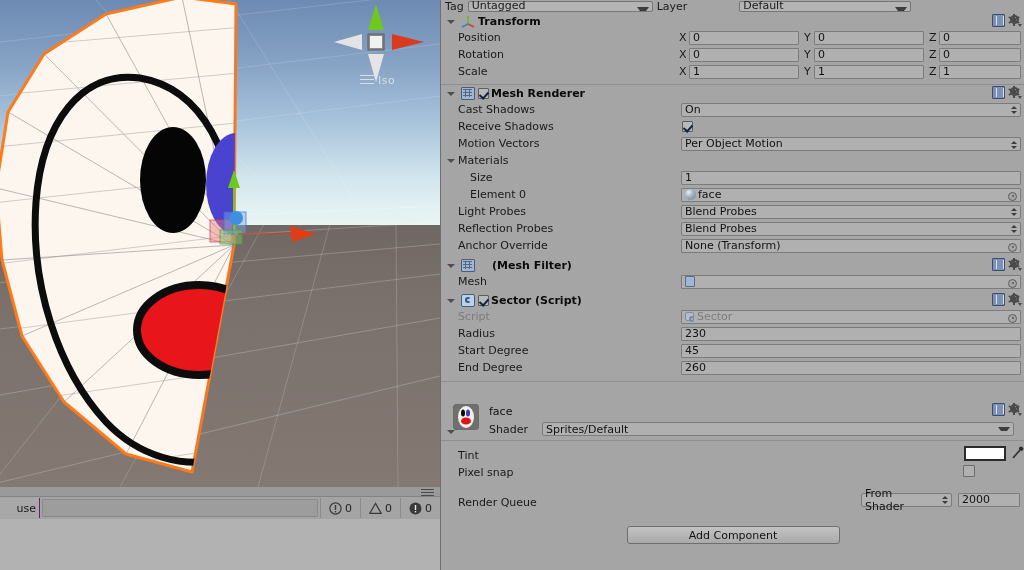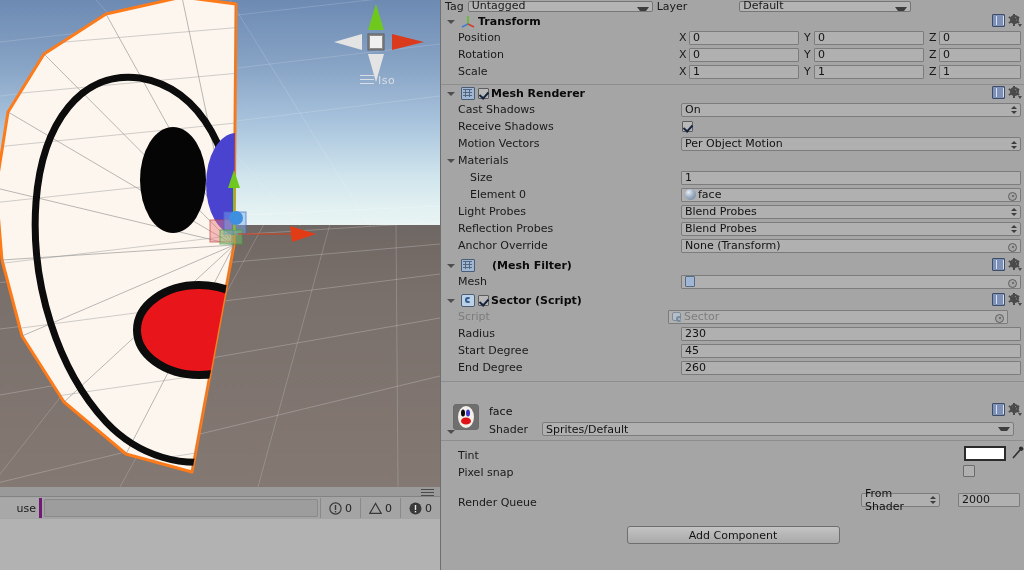--- a/index.html
+++ b/index.html
@@ -26,21 +26,21 @@
   #scenegizmo{position:absolute;right:12px;top:4px;width:96px;height:92px;}
   .isolabel{position:absolute;left:46px;top:70px;color:#d8dee4;font-size:11px;letter-spacing:.5px;}
   .isoham{position:absolute;left:28px;top:71px;width:14px;height:10px;}
   .isoham i{display:block;height:1px;background:#d8dee4;margin-bottom:3px;}
 
   
   #scenebottom{position:absolute;left:0;top:487px;width:440px;height:83px;background:#9a9a9a;}
   #statusline{position:absolute;left:0;top:9px;width:440px;height:22px;
      background:#a4a4a4;border-top:1px solid #838383;border-bottom:1px solid #838383;
      display:flex;align-items:center;}
-  #pauselbl{width:38px;height:20px;background:#a8a8a8;border-right:3px solid #701a75;
+  #pauselbl{width:38px;height:20px;background:#a8a8a8;border-right:1px solid #701a75;
      display:flex;align-items:center;justify-content:flex-end;padding-right:3px;
      font-size:11px;color:#1a1a1a;box-sizing:border-box;padding-left:36px;}
   #statusfield{flex:1;height:16px;margin:0 2px;background:#9d9d9d;
      border:1px solid #8a8a8a;border-radius:1px;}
   .counterbox{width:40px;height:20px;display:flex;align-items:center;justify-content:center;
      gap:3px;border-left:1px solid #8a8a8a;box-sizing:border-box;background:#a4a4a4;}
   .counterbox span{font-size:11px;color:#1f1f1f;}
   #consolemenu{position:absolute;right:3px;top:0px;width:22px;height:9px;}
   #consolemenu i{display:block;height:1px;background:#4a4a4a;margin:2px 0 0 6px;width:13px;}
   #consolebody{position:absolute;left:0;top:32px;width:440px;height:51px;background:#b2b2b2;}
@@ -495,21 +495,21 @@
               <i class="t t2"></i>
               <i class="t t3"></i>
               <span class="g"></span>
               <i class="dn"></i>
           </span>
         </span>
       </div>
 
       <div class="row">
         <span class="rlabel" style="position:absolute;left:17px;color:#7d7d7d;">Script</span>
-        <span class="field dim" style="position:absolute;left:227px;width:340px;">
+        <span class="field dim" style="position:absolute;left:240px;width:340px;">
           <span class="ic-script" style="width:9px;height:9px;opacity:.45;"></span>
           <span style="margin-left:3px;">Sector</span>
           <span class="objdot"></span>
         </span>
       </div>
 
       <div class="row">
         <span class="rlabel" style="position:absolute;left:17px;">Radius</span>
         <span class="field" style="position:absolute;left:240px;width:340px;">230</span>
       </div>
@@ -560,21 +560,21 @@
         <svg width="13" height="14">
           <line x1="2" y1="12" x2="9" y2="4" stroke="#2f2f2f" stroke-width="1.6"></line>
           <rect x="8" y="0.5" width="4.5" height="4" rx="2" fill="#2f2f2f" transform="rotate(45 10 2.5)"></rect>
         </svg>
       </span>
 
       <span class="rlabel" style="position:absolute;left:17px;top:66px;">Pixel snap</span>
       <span class="pixsnap" style="position:absolute;left:961px;top:65px;left:522px;"></span>
 
       <span class="rlabel" style="position:absolute;left:17px;top:96px;">Render Queue</span>
-      <span class="popup" style="position:absolute;left:420px;top:93px;width:79px;gap:8px;">
+      <span class="popup" style="position:absolute;left:420px;top:93px;width:91px;gap:8px;">
         <span>From Shader</span>
         <span class="updown"></span>
       </span>
       <span class="field" style="position:absolute;left:517px;top:93px;width:62px;">2000</span>
     </div>
 
     <div id="addcomp">
       <div class="btn">Add Component</div>
     </div>
   </div>

